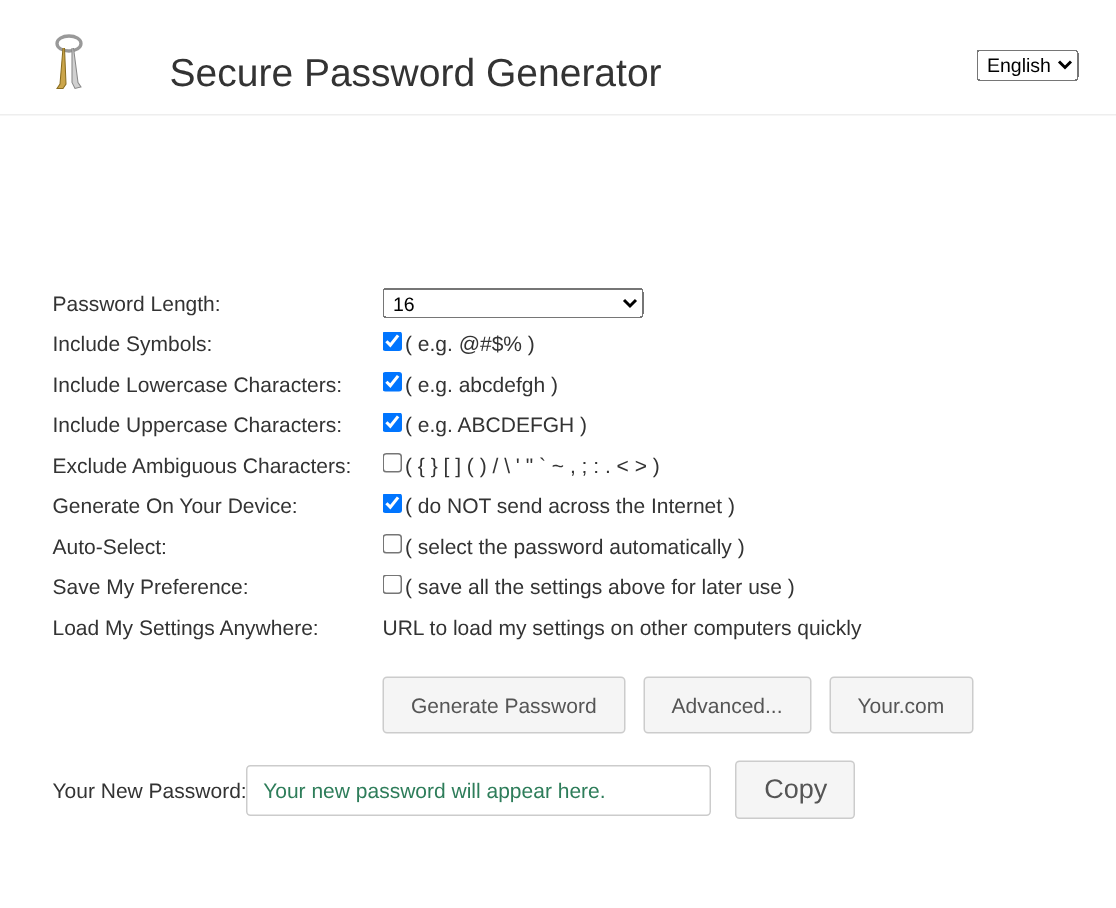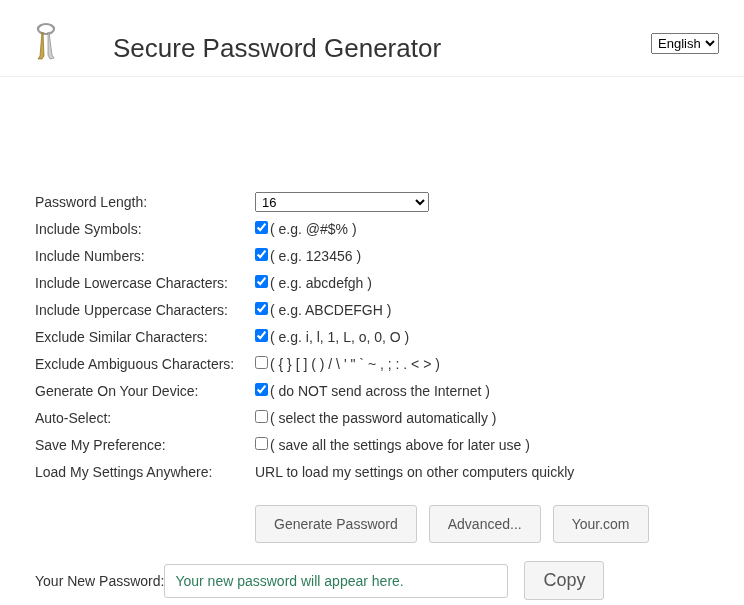--- a/index.html
+++ b/index.html
@@ -90,21 +90,21 @@
       font-size: 14px;
       color: #555;
       cursor: pointer;
     }
     .output-row {
       display: flex;
       align-items: center;
       margin-bottom: 18px;
     }
     .output-input {
-      width: 344px;
+      width: 310px;
       height: 34px;
       border: 1px solid #ccc;
       border-radius: 3px;
       padding: 0 10px;
       font-size: 14px;
       color: #2e7d5a;
     }
     .output-input::placeholder { color: #2e7d5a; }
     .copy-btn {
       margin-left: 16px;
@@ -148,51 +148,37 @@
   </div>
 
   <div class="row">
     <div class="label">Include Symbols:</div>
     <div class="field">
       <input type="checkbox" checked="" style="">
       <span class="hint">( e.g. @#$% )</span>
     </div>
   </div>
 
-  <div class="row">
-    <div class="label">Include Numbers:</div>
-    <div class="field">
-      <input type="checkbox" checked="" style="">
-      <span class="hint">( e.g. 123456 )</span>
-    </div>
-  </div>
 
   <div class="row">
     <div class="label">Include Lowercase Characters:</div>
     <div class="field">
       <input type="checkbox" checked="" style="">
       <span class="hint">( e.g. abcdefgh )</span>
     </div>
   </div>
 
   <div class="row">
     <div class="label">Include Uppercase Characters:</div>
     <div class="field">
       <input type="checkbox" checked="" style="">
       <span class="hint">( e.g. ABCDEFGH )</span>
     </div>
   </div>
 
-  <div class="row">
-    <div class="label">Exclude Similar Characters:</div>
-    <div class="field">
-      <input type="checkbox" checked="" style="">
-      <span class="hint">( e.g. i, l, 1, L, o, 0, O )</span>
-    </div>
-  </div>
 
   <div class="row">
     <div class="label">Exclude Ambiguous Characters:</div>
     <div class="field">
       <input type="checkbox" style="">
       <span class="hint">( { } [ ] ( ) / \ ' " ` ~ , ; : . &lt; &gt; )</span>
     </div>
   </div>
 
   <div class="row">

